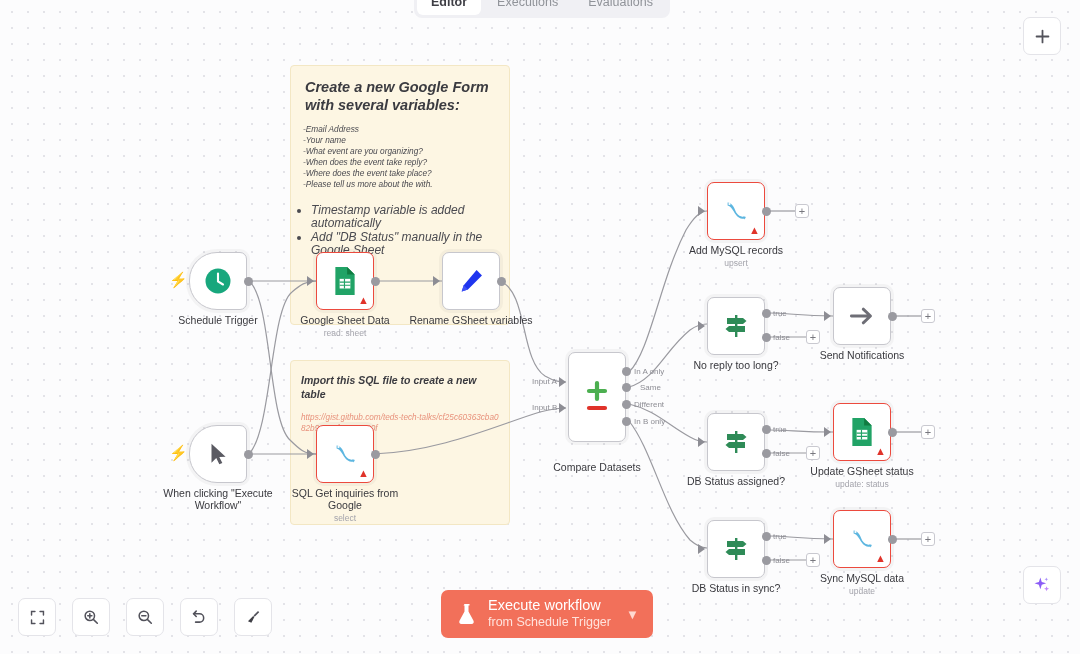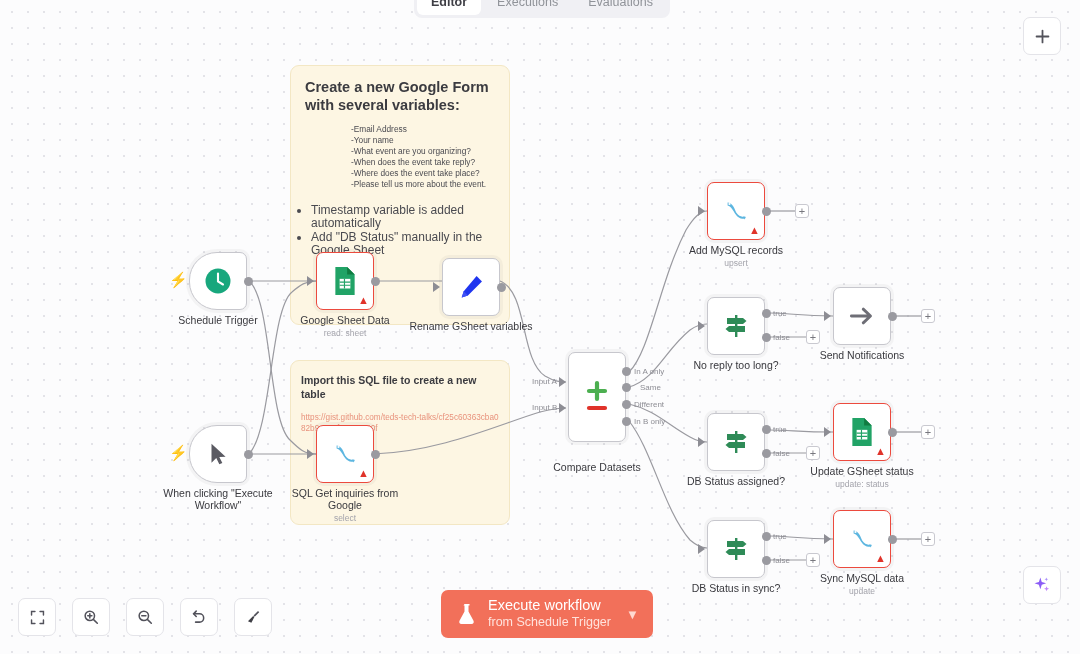--- a/index.html
+++ b/index.html
@@ -57,38 +57,39 @@
 
   
   .toolbar { position: absolute; left: 18px; top: 598px; display: flex; gap: 16px; z-index: 30; }
   .toolbar .sqbtn { position: relative; left: 0; top: 0; width: 38px; height: 38px; }
 
   
   .sticky {
     position: absolute;
     background: #fdf6e3;
     border: 1px solid #f3e7c4;
-    border-radius: 9px;
+    border-radius: 4px;
     z-index: 1;
+    font-style: italic;
   }
   #sticky-form { left: 290px; top: 65px; width: 220px; height: 260px; }
   #sticky-sql  { left: 290px; top: 360px; width: 220px; height: 165px; }
   .sticky-title {
     font-size: 14.5px; font-weight: 700; color: #3b3b40;
     line-height: 18px; padding: 12px 14px 0 14px;
   }
   .sticky-sub-title {
     font-size: 10.5px; font-weight: 700; color: #3b3b40;
     line-height: 14px; padding: 12px 12px 0 10px;
   }
   .sticky-body {
     font-size: 8.3px; color: #4a4a50; line-height: 11px;
     padding: 10px 14px 0 12px;
   }
-  .sticky-body .ln { white-space: nowrap; margin-left: 48px; }
+  .sticky-body .ln { white-space: nowrap; }
   .sticky-bullets { padding: 14px 24px 0 20px; font-size: 12px; color: #4a4a50; line-height: 13px; }
   .sticky-bullets li { margin: 0 0 1px 0; }
   .sticky-link {
     font-size: 8.2px; color: #e8927c; line-height: 11px;
     padding: 5px 10px 0 10px; word-break: break-all;
     text-decoration: none; display: block; cursor: pointer; margin-top: 6px;
   }
 
   
   #wires { position: absolute; left: 0; top: 0; width: 1080px; height: 654px; z-index: 3; pointer-events: none; }
@@ -214,21 +215,21 @@
   </div>
 
   <div class="sticky" id="sticky-form">
     <div class="sticky-title">Create a new Google Form with several variables:</div>
     <div class="sticky-body">
       <div class="ln">-Email Address</div>
       <div class="ln">-Your name</div>
       <div class="ln">-What event are you organizing?</div>
       <div class="ln">-When does the event take reply?</div>
       <div class="ln">-Where does the event take place?</div>
-      <div class="ln">-Please tell us more about the event.</div>
+      <div class="ln">-Please tell us more about the with.</div>
     </div>
     <ul class="sticky-bullets">
       <li>Timestamp variable is added automatically</li>
       <li>Add "DB Status" manually in the Google Sheet</li>
     </ul>
   </div>
 
   <div class="sticky" id="sticky-sql">
     <div class="sticky-sub-title">Import this SQL file to create a new table</div>
     <div class="sticky-link">https://gist.github.com/teds-tech-talks/cf25c60363cba082b9c5a1feca10180f</div>
@@ -306,21 +307,21 @@
         <rect x="7" y="12" width="10" height="9" fill="#ffffff"></rect>
         <path d="M7 15h10M7 18h10M11.5 12v9" stroke="#21a366" stroke-width="1.1"></path>
       </svg>
       <div class="warn">▲</div>
     </div>
     <div class="dot-out" style="left:55px; top:25px;"></div>
     <div class="node-label">Google Sheet Data</div>
     <div class="node-sub" style="top:76px;">read: sheet</div>
   </div>
 
-  <div class="node" style="left:442px; top:252px;margin-top:6px;">
+  <div class="node" style="left:442px; top:252px;">
     <div class="arrow-in" style="left:-9px; top:24px;"></div>
     <div class="node-box">
       <svg width="28" height="28" viewBox="0 0 24 24">
         <path d="M16.8 2.6 L21.4 7.2 L9.4 19.2 L4 21 L5.8 15.6 Z" fill="#1f35ef"></path>
         <path d="M5.8 15.6 L9.4 19.2 L4 21 Z" fill="#3f51f5"></path>
       </svg>
     </div>
     <div class="dot-out" style="left:55px; top:25px;"></div>
     <div class="node-label">Rename GSheet variables</div>
   </div>

